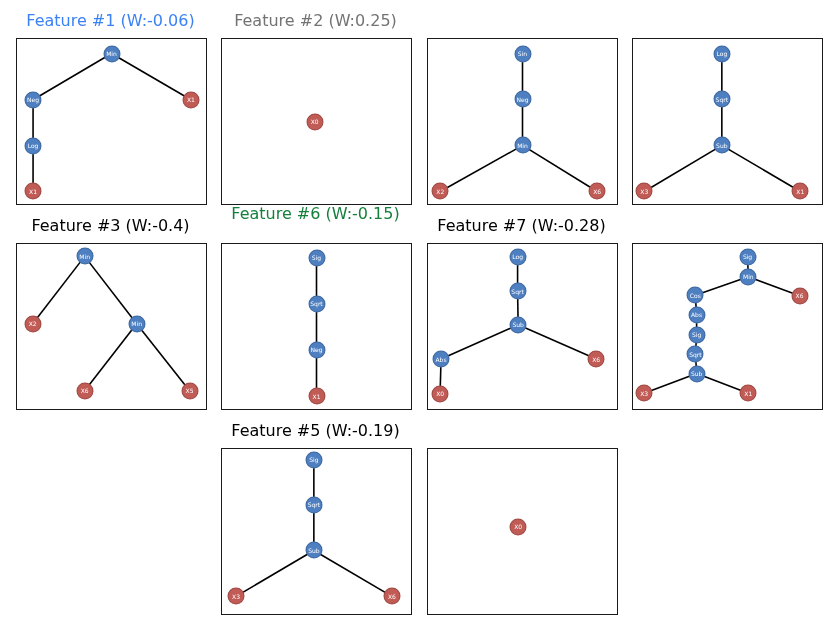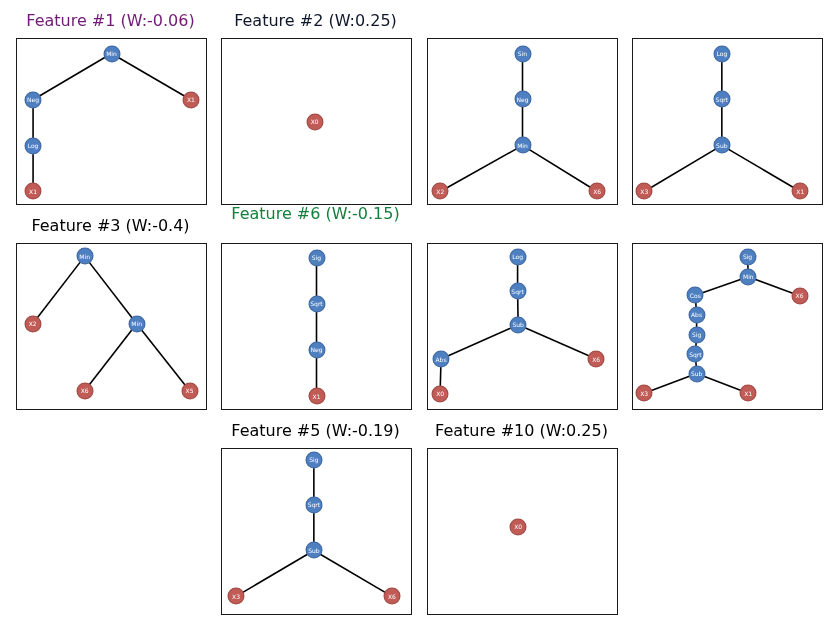--- a/index.html
+++ b/index.html
@@ -48,35 +48,35 @@
     box-shadow: inset 0 0 0 1px rgba(0,0,0,0.18);
     white-space: nowrap;
   }
   .node.op   { background: #4e7fc1; }
   .node.term { background: #c05b56; }
 </style>
 </head>
 <body>
 
 <div id="figure" style="width: 830px; height: 623px; background: rgb(255, 255, 255);">
-    <div class="sp-title" style="left: 110.5px; top: 11px; color: #701a75;">Feature #1 (W:-0.06)</div>
+    <div class="sp-title" style="left: 110.5px; top: 11px; color: #3b82f6;">Feature #1 (W:-0.06)</div>
     <div class="axes" style="left: 16px; top: 38px; width: 189px; height: 165px; border-color: rgb(26, 26, 26);">
       <svg width="189" height="165">
         <line x1="94.5" y1="14.52" x2="16.065" y2="60.72" stroke="#000000" stroke-width="1.6"></line>
         <line x1="94.5" y1="14.52" x2="173.88" y2="60.72" stroke="#000000" stroke-width="1.6"></line>
         <line x1="16.065" y1="60.72" x2="16.065" y2="106.59" stroke="#000000" stroke-width="1.6"></line>
         <line x1="16.065" y1="106.59" x2="16.065" y2="152.46" stroke="#000000" stroke-width="1.6"></line>
       </svg>
       <div class="node op" style="left: 94.5px; top: 14.52px; background: rgb(78, 127, 193);">Min</div>
       <div class="node op" style="left: 16.065px; top: 60.72px; background: rgb(78, 127, 193);">Neg</div>
       <div class="node term" style="left: 173.88px; top: 60.72px; background: rgb(192, 91, 86);">X1</div>
       <div class="node op" style="left: 16.065px; top: 106.59px; background: rgb(78, 127, 193);">Log</div>
       <div class="node term" style="left: 16.065px; top: 152.46px; background: rgb(192, 91, 86);">X1</div>
     </div>
-    <div class="sp-title" style="left: 315.5px; top: 11px; color: #0f172a;">Feature #2 (W:0.25)</div>
+    <div class="sp-title" style="left: 315.5px; top: 11px; color: #737373;">Feature #2 (W:0.25)</div>
     <div class="axes" style="left: 221px; top: 38px; width: 189px; height: 165px; border-color: rgb(26, 26, 26);">
       <svg width="189" height="165"></svg>
       <div class="node term" style="left: 92.61px; top: 82.5px; background: rgb(192, 91, 86);">X0</div>
     </div>
     <div class="axes" style="left: 427px; top: 38px; width: 189px; height: 165px; border-color: rgb(26, 26, 26);">
       <svg width="189" height="165">
         <line x1="94.5" y1="14.52" x2="94.5" y2="60.39" stroke="#000000" stroke-width="1.6"></line>
         <line x1="94.5" y1="60.39" x2="94.5" y2="106.425" stroke="#000000" stroke-width="1.6"></line>
         <line x1="94.5" y1="106.425" x2="12.285" y2="152.46" stroke="#000000" stroke-width="1.6"></line>
         <line x1="94.5" y1="106.425" x2="169.155" y2="152.46" stroke="#000000" stroke-width="1.6"></line>
@@ -119,20 +119,21 @@
       <svg width="189" height="165">
         <line x1="94.5" y1="13.530000000000001" x2="94.5" y2="59.73" stroke="#000000" stroke-width="1.6"></line>
         <line x1="94.5" y1="59.73" x2="94.5" y2="105.93" stroke="#000000" stroke-width="1.6"></line>
         <line x1="94.5" y1="105.93" x2="94.5" y2="152.13" stroke="#000000" stroke-width="1.6"></line>
       </svg>
       <div class="node op" style="left: 94.5px; top: 13.53px; background: rgb(78, 127, 193);">Sig</div>
       <div class="node op" style="left: 94.5px; top: 59.73px; background: rgb(78, 127, 193);">Sqrt</div>
       <div class="node op" style="left: 94.5px; top: 105.93px; background: rgb(78, 127, 193);">Neg</div>
       <div class="node term" style="left: 94.5px; top: 152.13px; background: rgb(192, 91, 86);">X1</div>
     </div>
+    <div class="sp-title" style="left: 521.5px; top: 216px; color: rgb(0, 0, 0);">Feature #7 (W:-0.28)</div>
     <div class="axes" style="left: 427px; top: 243px; width: 189px; height: 165px; border-color: rgb(26, 26, 26);">
       <svg width="189" height="165">
         <line x1="89.586" y1="12.87" x2="89.586" y2="47.025" stroke="#000000" stroke-width="1.6"></line>
         <line x1="89.586" y1="47.025" x2="90.15299999999999" y2="80.85" stroke="#000000" stroke-width="1.6"></line>
         <line x1="90.15299999999999" y1="80.85" x2="13.041" y2="115.005" stroke="#000000" stroke-width="1.6"></line>
         <line x1="90.15299999999999" y1="80.85" x2="168.21" y2="115.005" stroke="#000000" stroke-width="1.6"></line>
         <line x1="13.041" y1="115.005" x2="12.096" y2="149.82" stroke="#000000" stroke-width="1.6"></line>
       </svg>
       <div class="node op" style="left: 89.586px; top: 12.87px; background: rgb(78, 127, 193);">Log</div>
       <div class="node op" style="left: 89.586px; top: 47.025px; background: rgb(78, 127, 193);">Sqrt</div>
@@ -171,18 +172,17 @@
         <line x1="91.854" y1="55.77" x2="91.854" y2="101.475" stroke="#000000" stroke-width="1.6"></line>
         <line x1="91.854" y1="101.475" x2="13.985999999999999" y2="147.345" stroke="#000000" stroke-width="1.6"></line>
         <line x1="91.854" y1="101.475" x2="169.911" y2="147.345" stroke="#000000" stroke-width="1.6"></line>
       </svg>
       <div class="node op" style="left: 91.854px; top: 10.725px; background: rgb(78, 127, 193);">Sig</div>
       <div class="node op" style="left: 91.854px; top: 55.77px; background: rgb(78, 127, 193);">Sqrt</div>
       <div class="node op" style="left: 91.854px; top: 101.475px; background: rgb(78, 127, 193);">Sub</div>
       <div class="node term" style="left: 13.986px; top: 147.345px; background: rgb(192, 91, 86);">X3</div>
       <div class="node term" style="left: 169.911px; top: 147.345px; background: rgb(192, 91, 86);">X6</div>
     </div>
-    <div class="sp-title" style="left: 521.5px; top: 421px; color: rgb(0, 0, 0);">Feature #10 (W:0.25)</div>
     <div class="axes" style="left: 427px; top: 448px; width: 189px; height: 165px; border-color: rgb(26, 26, 26);">
       <svg width="189" height="165"></svg>
       <div class="node term" style="left: 90.153px; top: 77.55px; background: rgb(192, 91, 86);">X0</div>
     </div>
   </div>
 
 </body></html>

